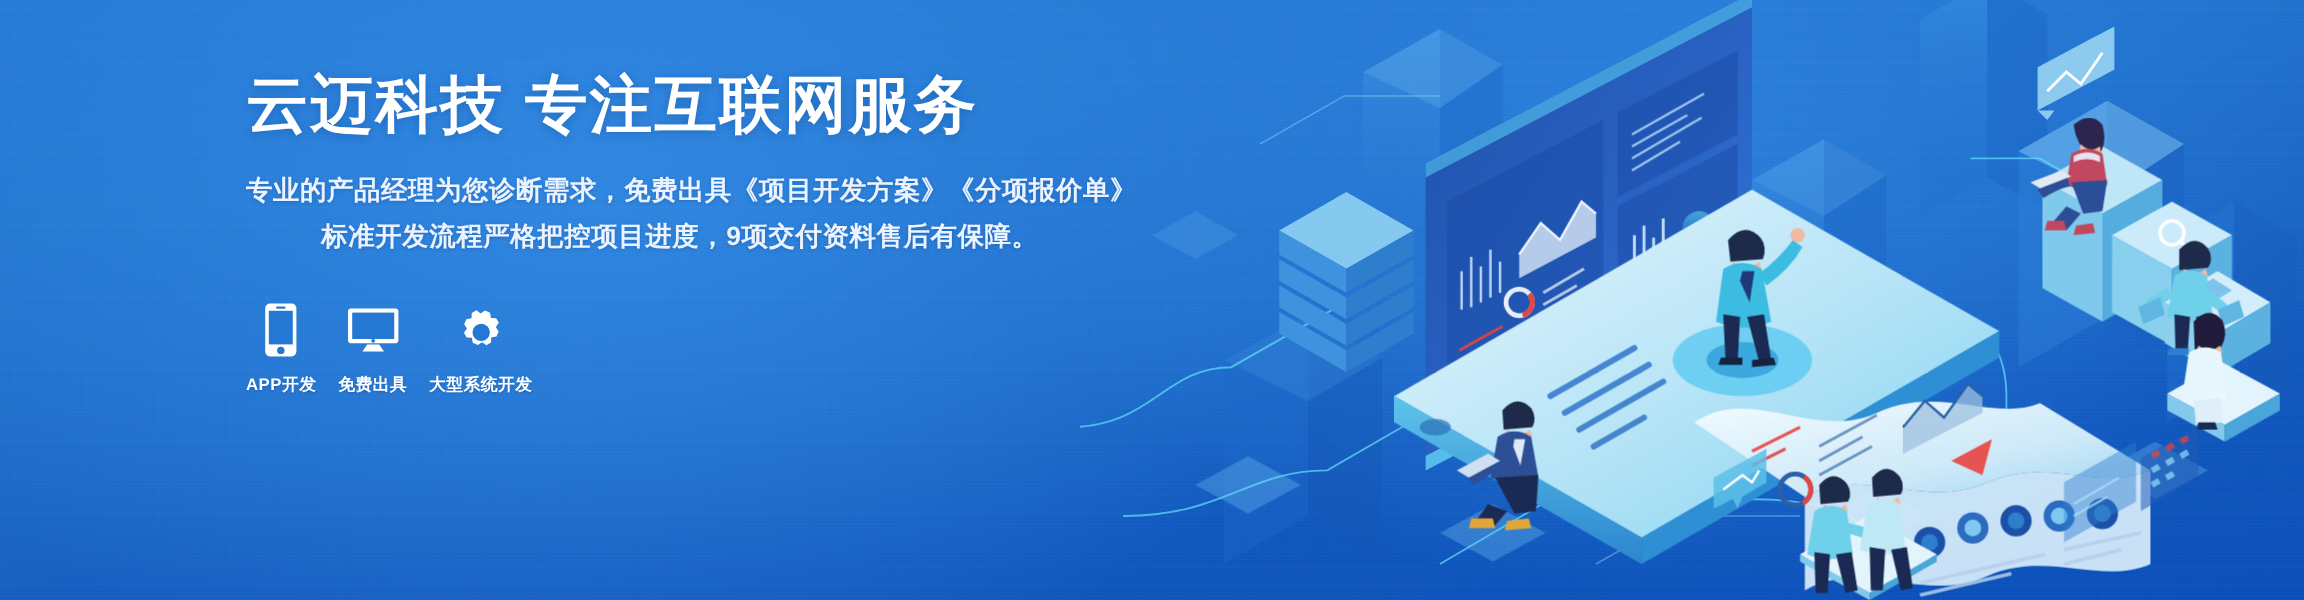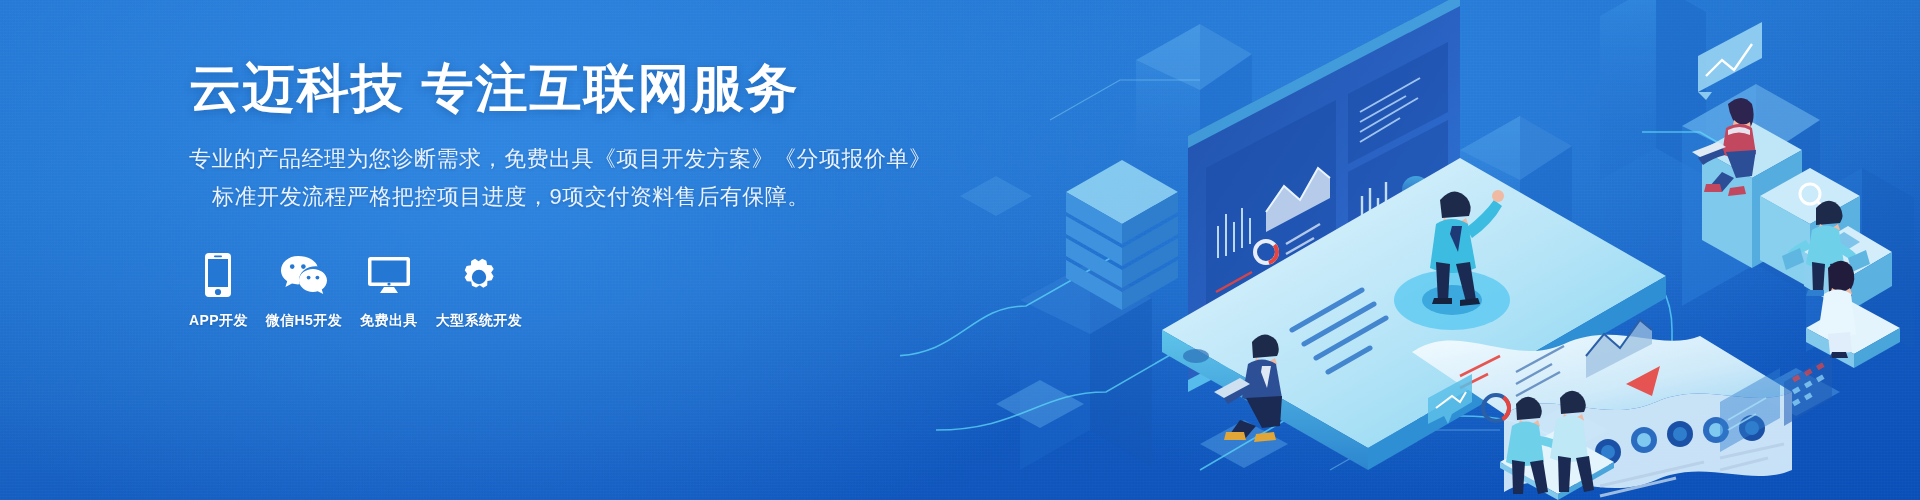--- a/index.html
+++ b/index.html
@@ -18,31 +18,32 @@
   
   .banner::before{
     content:"";position:absolute;inset:0;pointer-events:none;
     background-image:
       repeating-linear-gradient(0deg, rgba(255,255,255,.018) 0 1px, rgba(0,0,0,0) 1px 3px),
       repeating-linear-gradient(90deg, rgba(255,255,255,.012) 0 1px, rgba(0,0,0,0) 1px 3px);
     opacity:.9;
   }
 
   
-  .copy{position:absolute;left:189px;top:60px;width:700px;z-index:6;}
+  .copy{position:absolute;left:205px;top:60px;width:700px;z-index:6;}
   .headline{
     font-size:52px;line-height:1.08;font-weight:700;color:#ffffff;
     letter-spacing:2px;white-space:nowrap;
     text-shadow:0 2px 8px rgba(5,45,110,.28);
     margin:0 0 26px 0;
   }
   .sub-line{
-    font-size:22px;line-height:34px;color:#eaf3ff;font-weight:400;
+    font-size:22px;line-height:34px;color:#eaf3ff;font-weight:700;
     letter-spacing:.5px;white-space:nowrap;margin:0;
     text-shadow:0 1px 3px rgba(5,45,110,.25);
+    text-align:center;
   }
   .sub-line + .sub-line{margin-top:4px;margin-left:23px;}
 
   
   .services{display:flex;align-items:flex-end;margin-top:38px;}
   .service{
     display:flex;flex-direction:column;align-items:center;
     width:auto;margin-right:18px;
   }
   .service:last-child{margin-right:0;}
@@ -445,33 +446,20 @@
             <rect x="2" y="1" width="26" height="44" rx="4" fill="#fff"></rect>
             <rect x="5" y="7" width="20" height="28" fill="#2478d4"></rect>
             <rect x="11" y="3.4" width="8" height="1.8" rx="0.9" fill="#2478d4"></rect>
             <circle cx="15" cy="40" r="3.1" fill="#2478d4"></circle>
           </svg>
         </span>
         <span class="svc-label">APP开发</span>
       </div>
 
 
-      <div class="service">
-        <span class="svc-icon">
-          <svg width="52" height="46" viewBox="0 0 52 46">
-            <path d="M20 4C10.6 4 3 10.4 3 18.3c0 4.4 2.4 8.3 6.2 10.9L7.4 35l6.6-3.4c1.9.5 3.9.8 6 .8.6 0 1.2 0 1.8-.1-.5-1.3-.8-2.7-.8-4.2 0-7.6 7.5-13.8 16.8-13.8.6 0 1.1 0 1.7.1C38.1 8.8 30 4 20 4z" fill="#fff"></path>
-            <circle cx="14.2" cy="14.6" r="2.3" fill="#2478d4"></circle>
-            <circle cx="25.4" cy="14.6" r="2.3" fill="#2478d4"></circle>
-            <path d="M49 28.5c0-6.3-6.3-11.4-14-11.4s-14 5.1-14 11.4c0 6.3 6.3 11.4 14 11.4 1.7 0 3.3-.2 4.8-.7l5.4 2.8-1.4-4.6c3.2-2.1 5.2-5.3 5.2-8.9z" fill="#fff"></path>
-            <circle cx="30.6" cy="25.6" r="1.9" fill="#2478d4"></circle>
-            <circle cx="39.4" cy="25.6" r="1.9" fill="#2478d4"></circle>
-          </svg>
-        </span>
-        <span class="svc-label">微信H5开发</span>
-      </div>
 
       <div class="service">
         <span class="svc-icon">
           <svg width="46" height="46" viewBox="0 0 46 46">
             <rect x="2" y="5" width="42" height="29" rx="2.5" fill="#fff"></rect>
             <rect x="5.5" y="8.5" width="35" height="22" fill="#2478d4"></rect>
             <circle cx="23" cy="32" r="1.6" fill="#2478d4"></circle>
             <path d="M14 41 L32 41 L28 35 L18 35 Z" fill="#fff"></path>
           </svg>
         </span>

